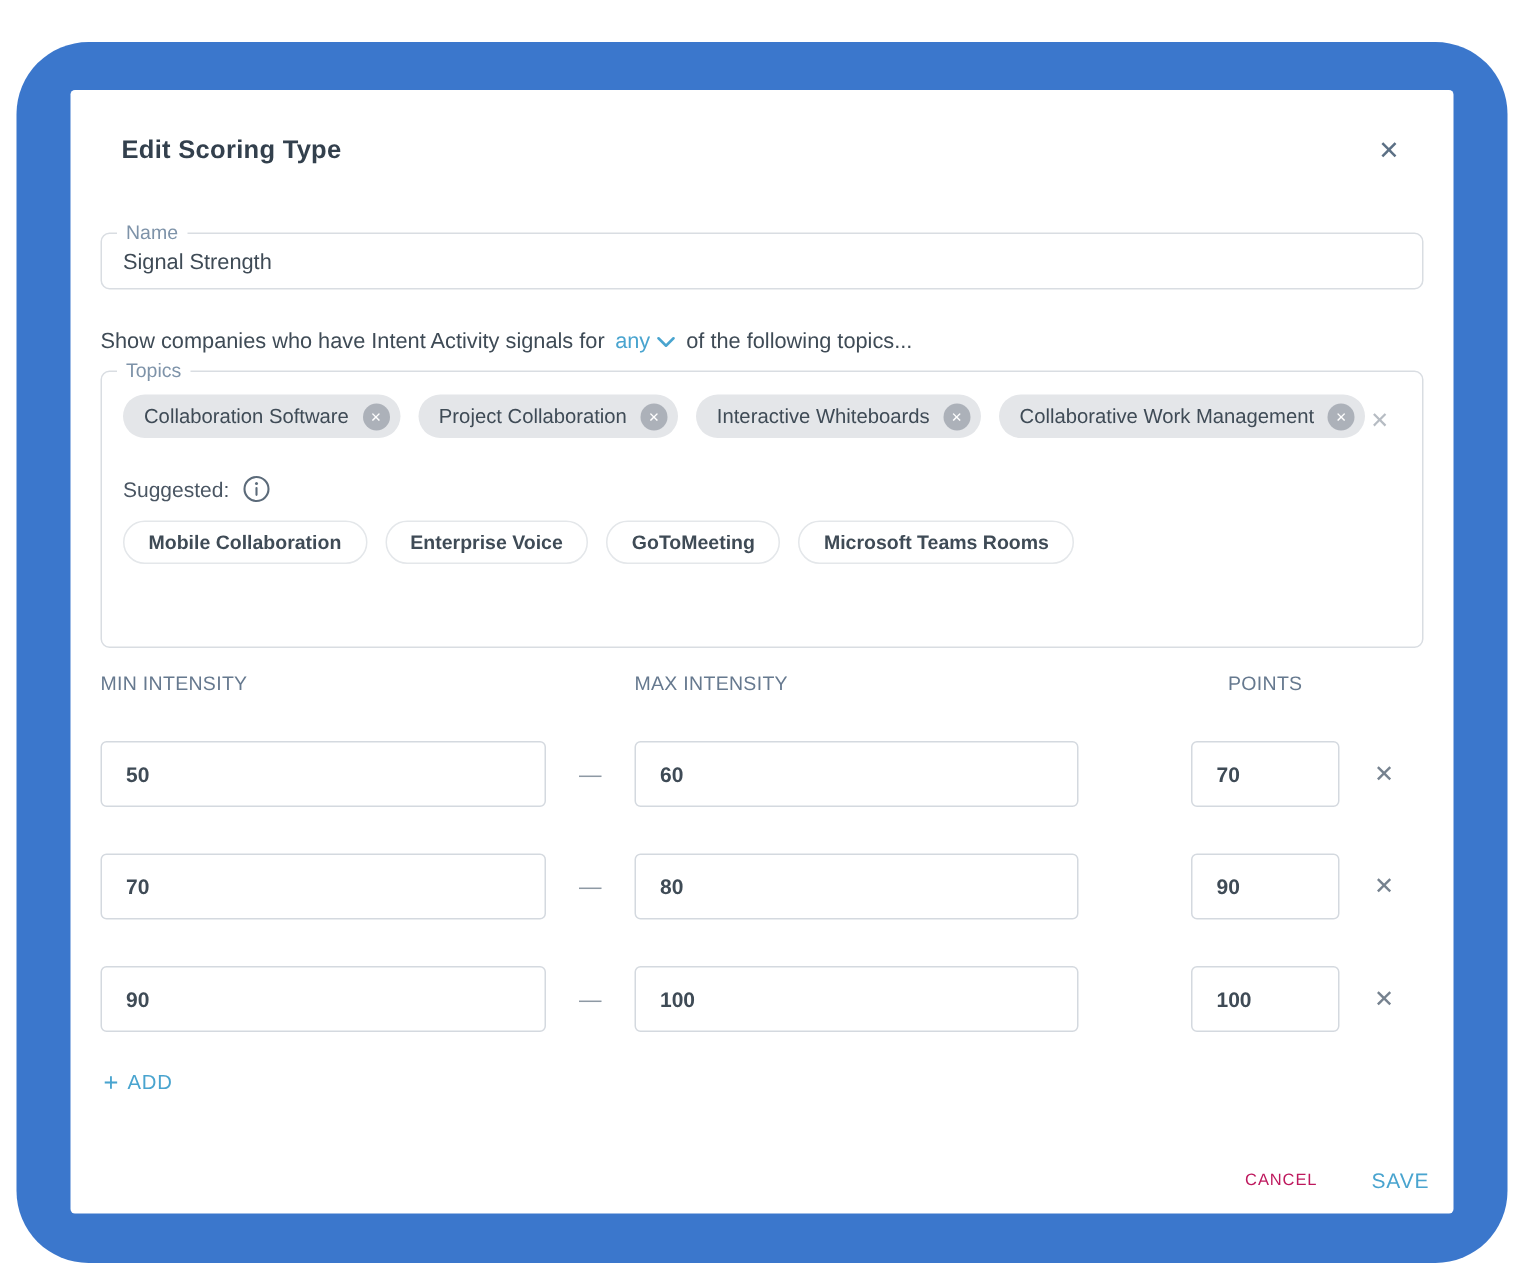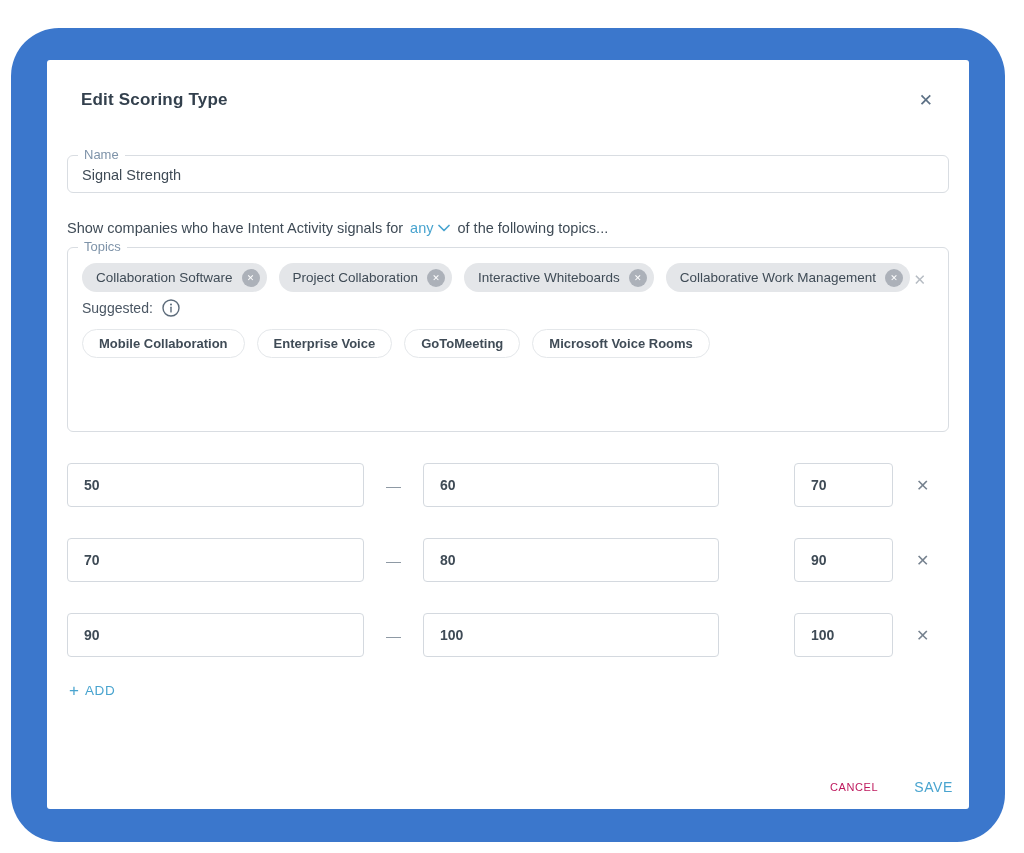--- a/index.html
+++ b/index.html
@@ -43,21 +43,21 @@
   
   .topics-field{margin-top:11px;height:185px;padding:15px 14px 0 14px;}
   .chips{display:flex;flex-wrap:wrap;gap:9px 12px;width:830px;}
   .chip{display:inline-flex;align-items:center;gap:9px;background:var(--chip-gray,#E4E6E9);
     border-radius:15px;height:29px;padding:0 7px 0 14px;font-size:13.5px;
     color:var(--text-body,#3F4B56);white-space:nowrap;}
   .chip-x{width:18px;height:18px;border:none;border-radius:50%;background:#ACB1B9;
     color:#fff;font-size:9px;line-height:18px;text-align:center;cursor:pointer;padding:0;}
   .clear-x{position:absolute;top:21px;right:20px;border:none;background:none;
     color:#B6BCC3;font-size:15px;cursor:pointer;padding:2px;}
-  .suggested-row{margin-top:7px;display:flex;align-items:center;gap:9px;
+  .suggested-row{margin-top:25px;display:flex;align-items:center;gap:9px;
     font-size:14px;color:#4A5663;}
   .info-icon{width:18px;height:18px;display:inline-block;}
   .sugg-chips{margin-top:12px;display:flex;gap:12px;}
   .sugg-chip{border:1px solid #E4E7EA;background:#fff;border-radius:15px;height:29px;
     padding:0 16px;font-size:13px;color:var(--text-body,#3F4B56);white-space:nowrap;
     cursor:pointer;font-family:"Liberation Sans", sans-serif;font-weight:bold;}
   
   .thead{margin-top:16px;display:flex;font-size:13px;color:var(--header-gray,#66798F);
     letter-spacing:.2px;}
   .th-min{width:356px;}
@@ -144,24 +144,29 @@
             <circle cx="9" cy="9" r="8" stroke="#5C6B7A" stroke-width="1.4"></circle>
             <circle cx="9" cy="5.4" r="1" fill="#5C6B7A"></circle>
             <rect x="8.3" y="7.6" width="1.4" height="6" rx="0.7" fill="#5C6B7A"></rect>
           </svg>
         </div>
 
         <div class="sugg-chips">
           <button class="sugg-chip">Mobile Collaboration</button>
           <button class="sugg-chip">Enterprise Voice</button>
           <button class="sugg-chip">GoToMeeting</button>
-          <button class="sugg-chip">Microsoft Voice Rooms</button>
+          <button class="sugg-chip">Microsoft Teams Rooms</button>
         </div>
       </div>
 
+      <div class="thead">
+        <span class="th-min">MIN INTENSITY</span>
+        <span class="th-max">MAX INTENSITY</span>
+        <span class="th-pts">POINTS</span>
+      </div>
 
       <div class="score-row">
         <input class="num-input min-input" value="50" style="">
         <span class="range-dash">—</span>
         <input class="num-input max-input" value="60" style="">
         <input class="num-input pts-input" value="70" style="">
         <button class="row-x">✕</button>
       </div>
 
       <div class="score-row">

